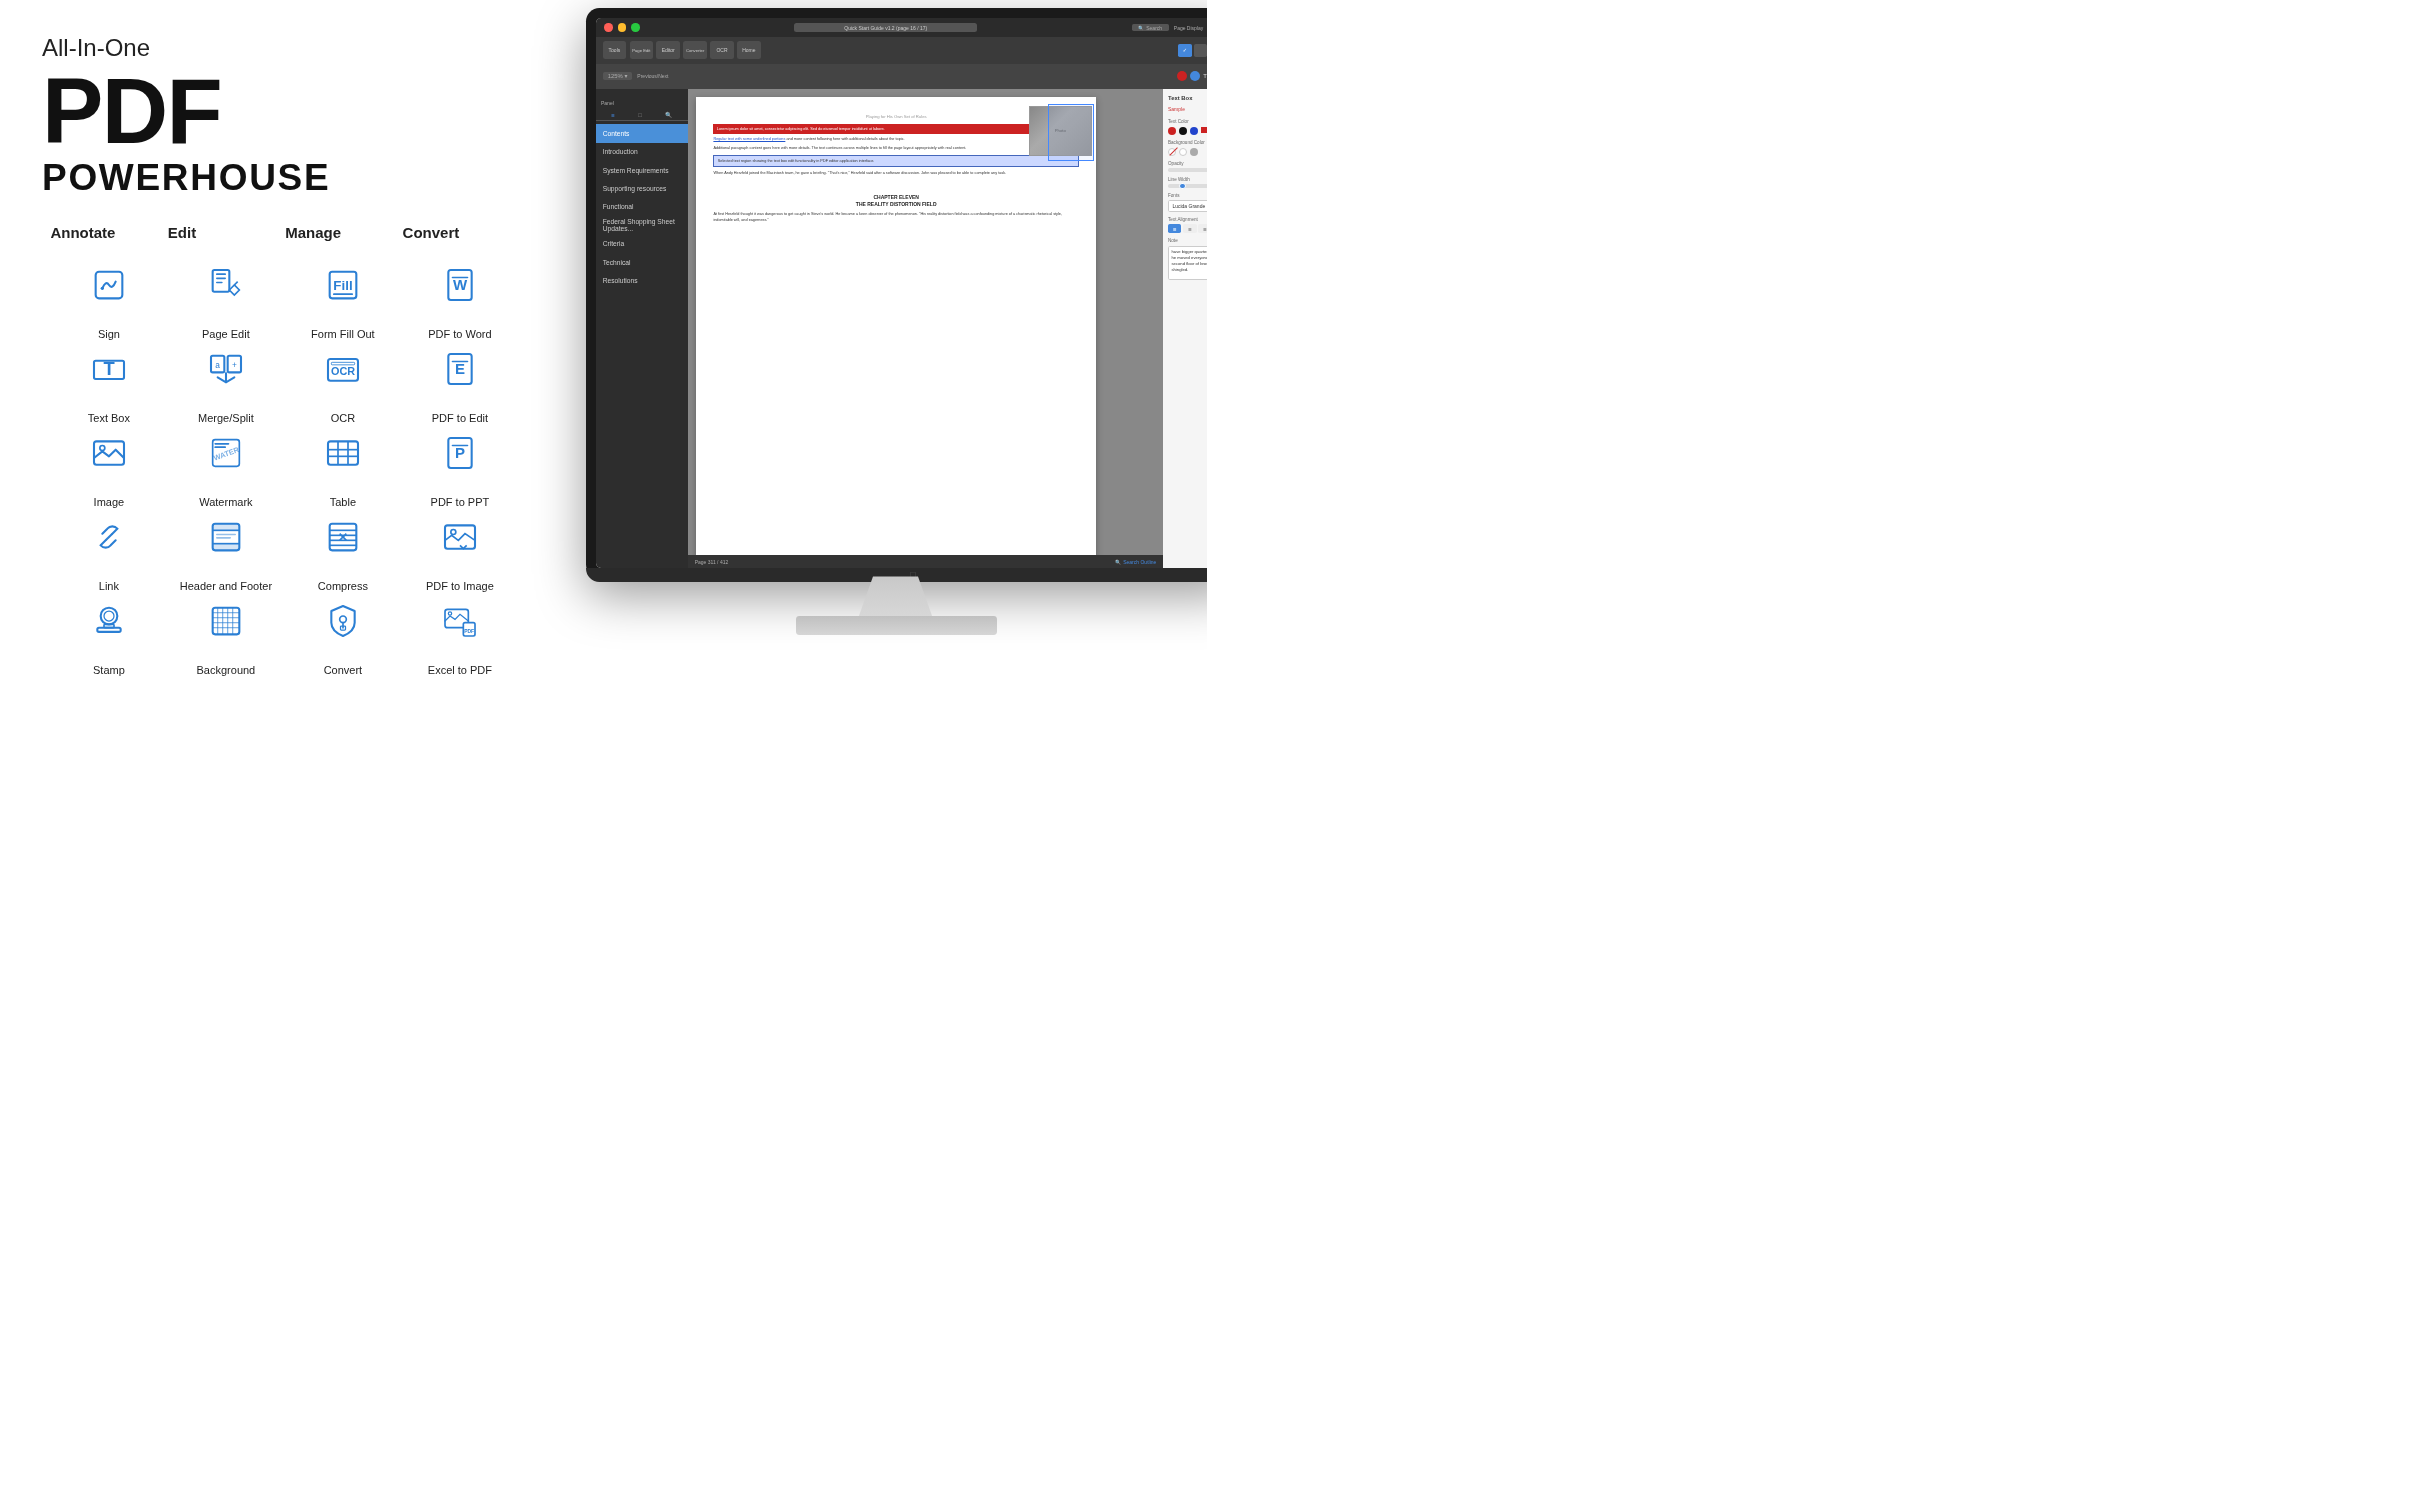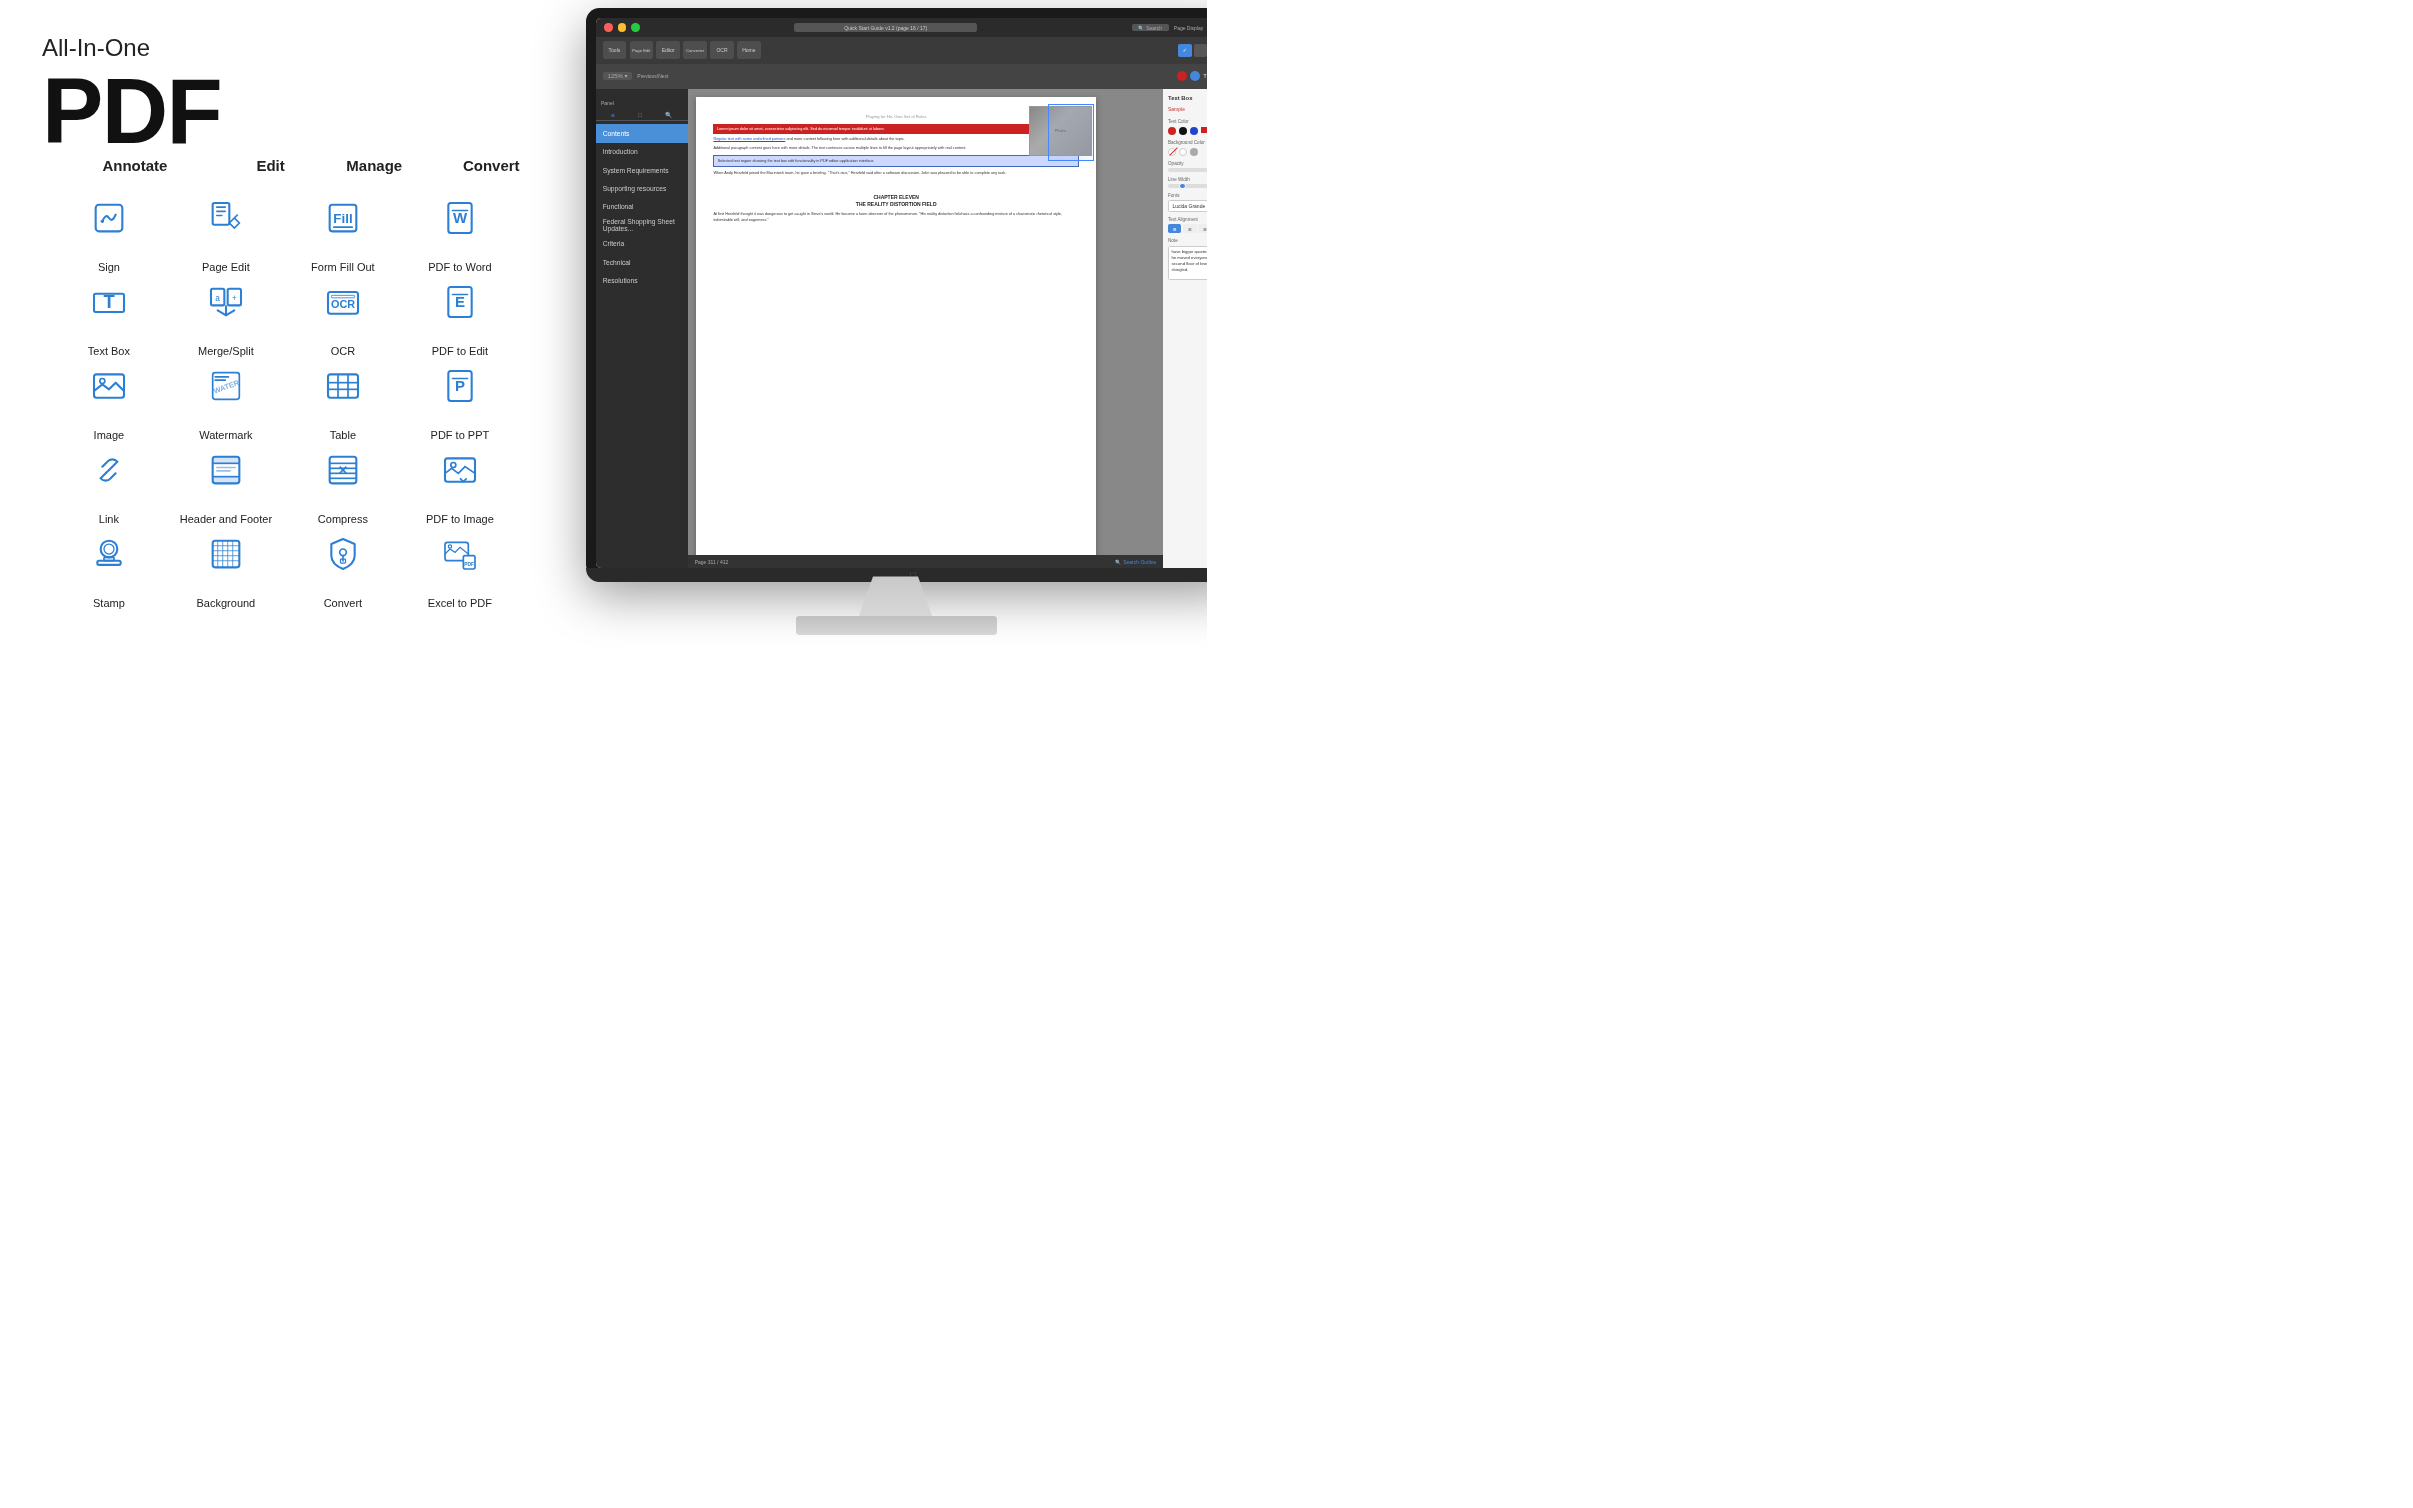--- a/index.html
+++ b/index.html
@@ -51,21 +51,21 @@
       display: flex;
       justify-content: space-between;
       margin-bottom: 15px;
       padding: 0 8.4px;
     }
 
     .category-label {
       font-size: 15px;
       font-weight: 600;
       color: #222;
-      text-align: right;
+      text-align: left;
       width: 117px;
     }
 
     
     .feature-grid {
       display: grid;
       grid-template-columns: repeat(4, 117px);
       grid-template-rows: repeat(5, 84px);
       gap: 0;
       padding: 0 8.4px;
@@ -315,20 +315,21 @@
       font-size: 10px;
       color: #555;
     }
   </style>
 </head>
 <body>
 
 <div class="left-content">
   <div class="tagline-small">All-In-One</div>
   <div class="tagline-pdf">PDF</div>
+  <div class="tagline-powerhouse">POWERHOUSE</div>
 
   <div class="categories">
     <div class="category-label">Annotate</div>
     <div class="category-label">Edit</div>
     <div class="category-label">Manage</div>
     <div class="category-label">Convert</div>
   </div>
 
   <div class="feature-grid">
 

